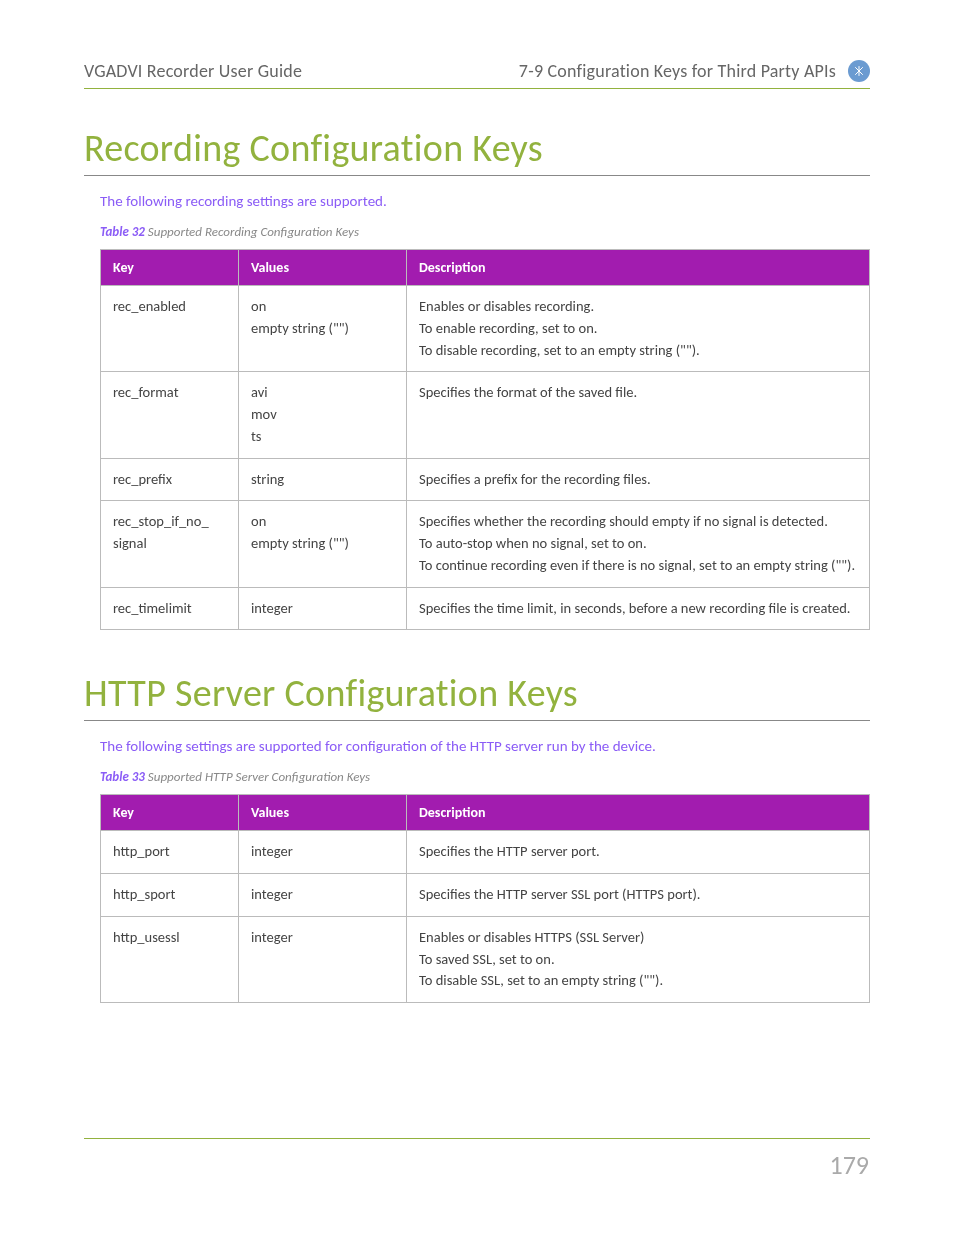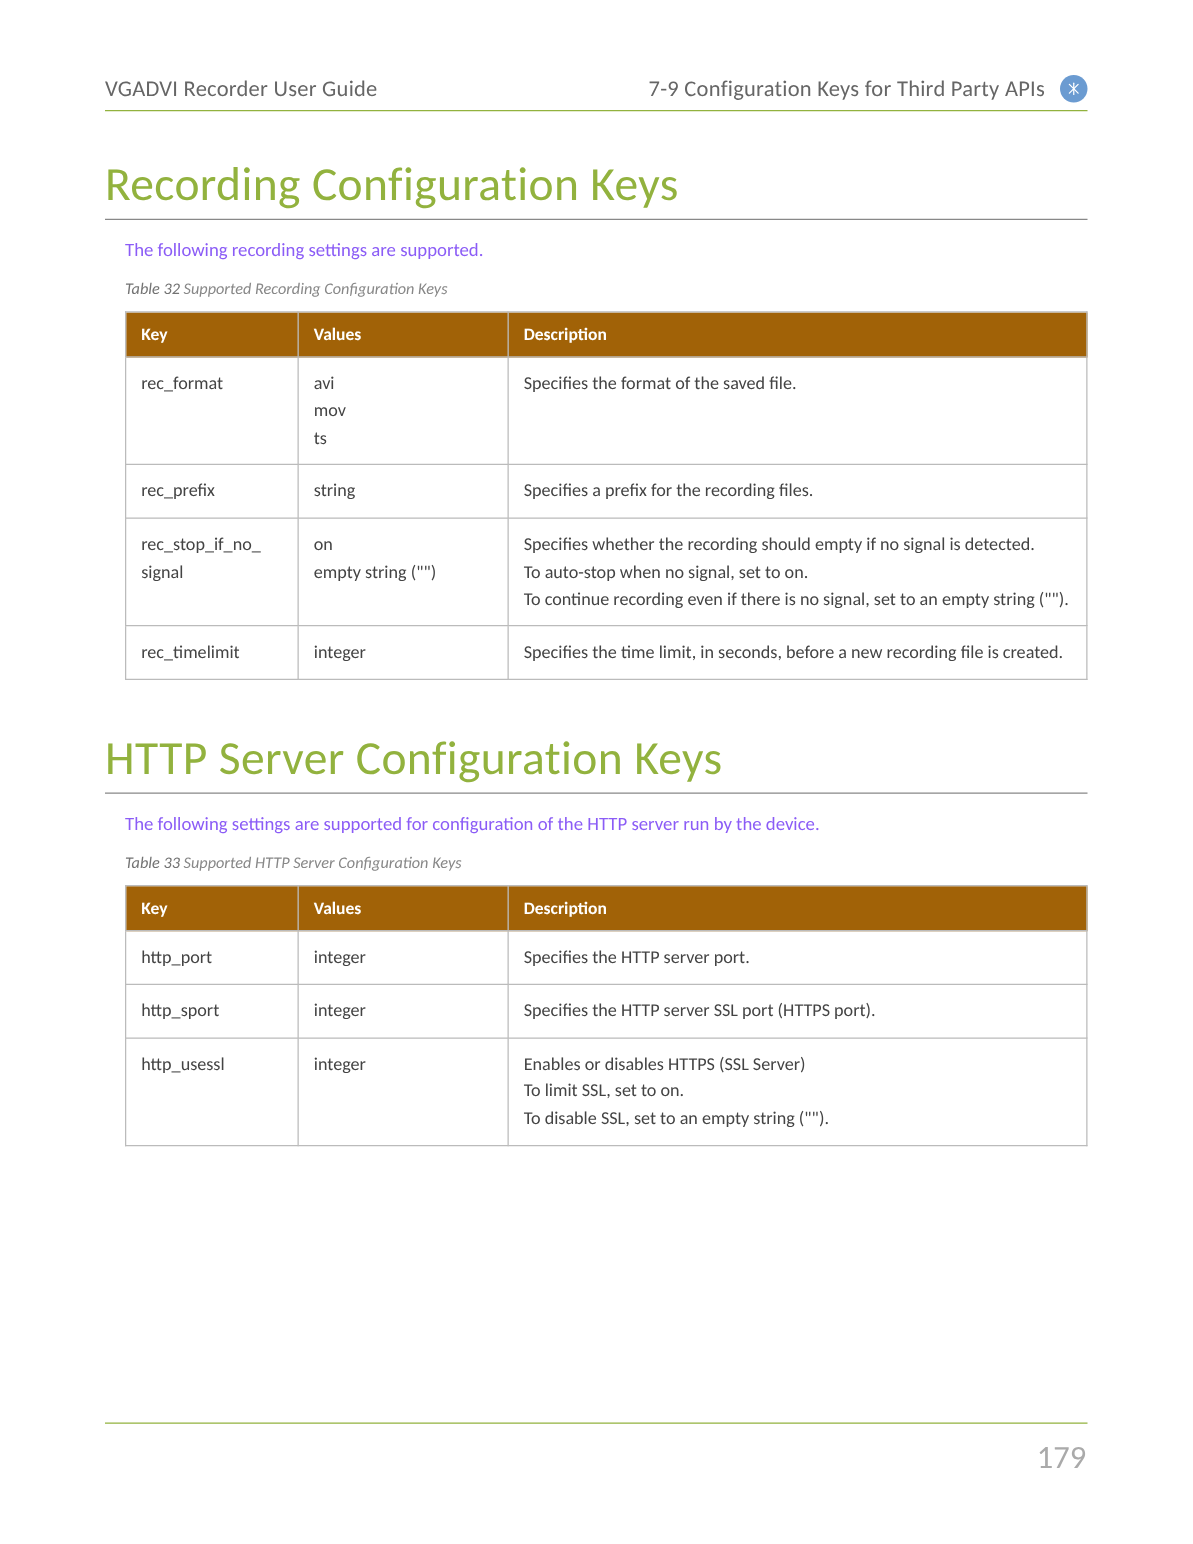--- a/index.html
+++ b/index.html
@@ -53,38 +53,38 @@
     color: #8b5cf6;
     margin-left: 16px;
     margin-bottom: 14px;
   }
   .table-caption {
     margin-left: 16px;
     font-size: 13px;
     margin-bottom: 10px;
   }
   .table-caption .tlabel {
-    color: #737373;
-    font-weight: normal;
+    color: #8b5cf6;
+    font-weight: bold;
     font-style: italic;
   }
   .table-caption .tdesc {
     color: #888;
     font-style: italic;
   }
   table {
     width: calc(100% - 16px);
     margin-left: 16px;
     border-collapse: collapse;
     font-size: 14.5px;
     color: #444;
     margin-bottom: 40px;
   }
   thead th {
-    background: #a16207;
+    background: #a21caf;
     color: #fff;
     text-align: left;
     font-weight: bold;
     padding: 9px 12px;
     border: 1px solid #bbb;
     font-size: 14px;
   }
   tbody td {
     border: 1px solid #bbb;
     padding: 10px 12px;
@@ -137,20 +137,32 @@
 <table>
   <thead>
     <tr>
       <th class="col-key">Key</th>
       <th class="col-values">Values</th>
       <th>Description</th>
     </tr>
   </thead>
   <tbody id="t1body">
       <tr>
+        <td>rec_enabled</td>
+        <td class="multiline">
+          <span>on</span>
+          <span>empty string ("")</span>
+        </td>
+        <td class="multiline">
+          <span>Enables or disables recording.</span>
+          <span>To enable recording, set to on.</span>
+          <span>To disable recording, set to an empty string ("").</span>
+        </td>
+      </tr>
+      <tr>
         <td>rec_format</td>
         <td class="multiline">
           <span>avi</span>
           <span>mov</span>
           <span>ts</span>
         </td>
         <td class="multiline">
           <span>Specifies the format of the saved file.</span>
         </td>
       </tr>
@@ -220,21 +232,21 @@
           <span>Specifies the HTTP server SSL port (HTTPS port).</span>
         </td>
       </tr>
       <tr>
         <td>http_usessl</td>
         <td class="multiline">
           <span>integer</span>
         </td>
         <td class="multiline">
           <span>Enables or disables HTTPS (SSL Server)</span>
-          <span>To limit SSL, set to on.</span>
+          <span>To saved SSL, set to on.</span>
           <span>To disable SSL, set to an empty string ("").</span>
         </td>
       </tr>
     </tbody>
 </table>
 
 <div class="footer-line"></div>
 <div class="page-number">179</div>
 
 </body></html>

